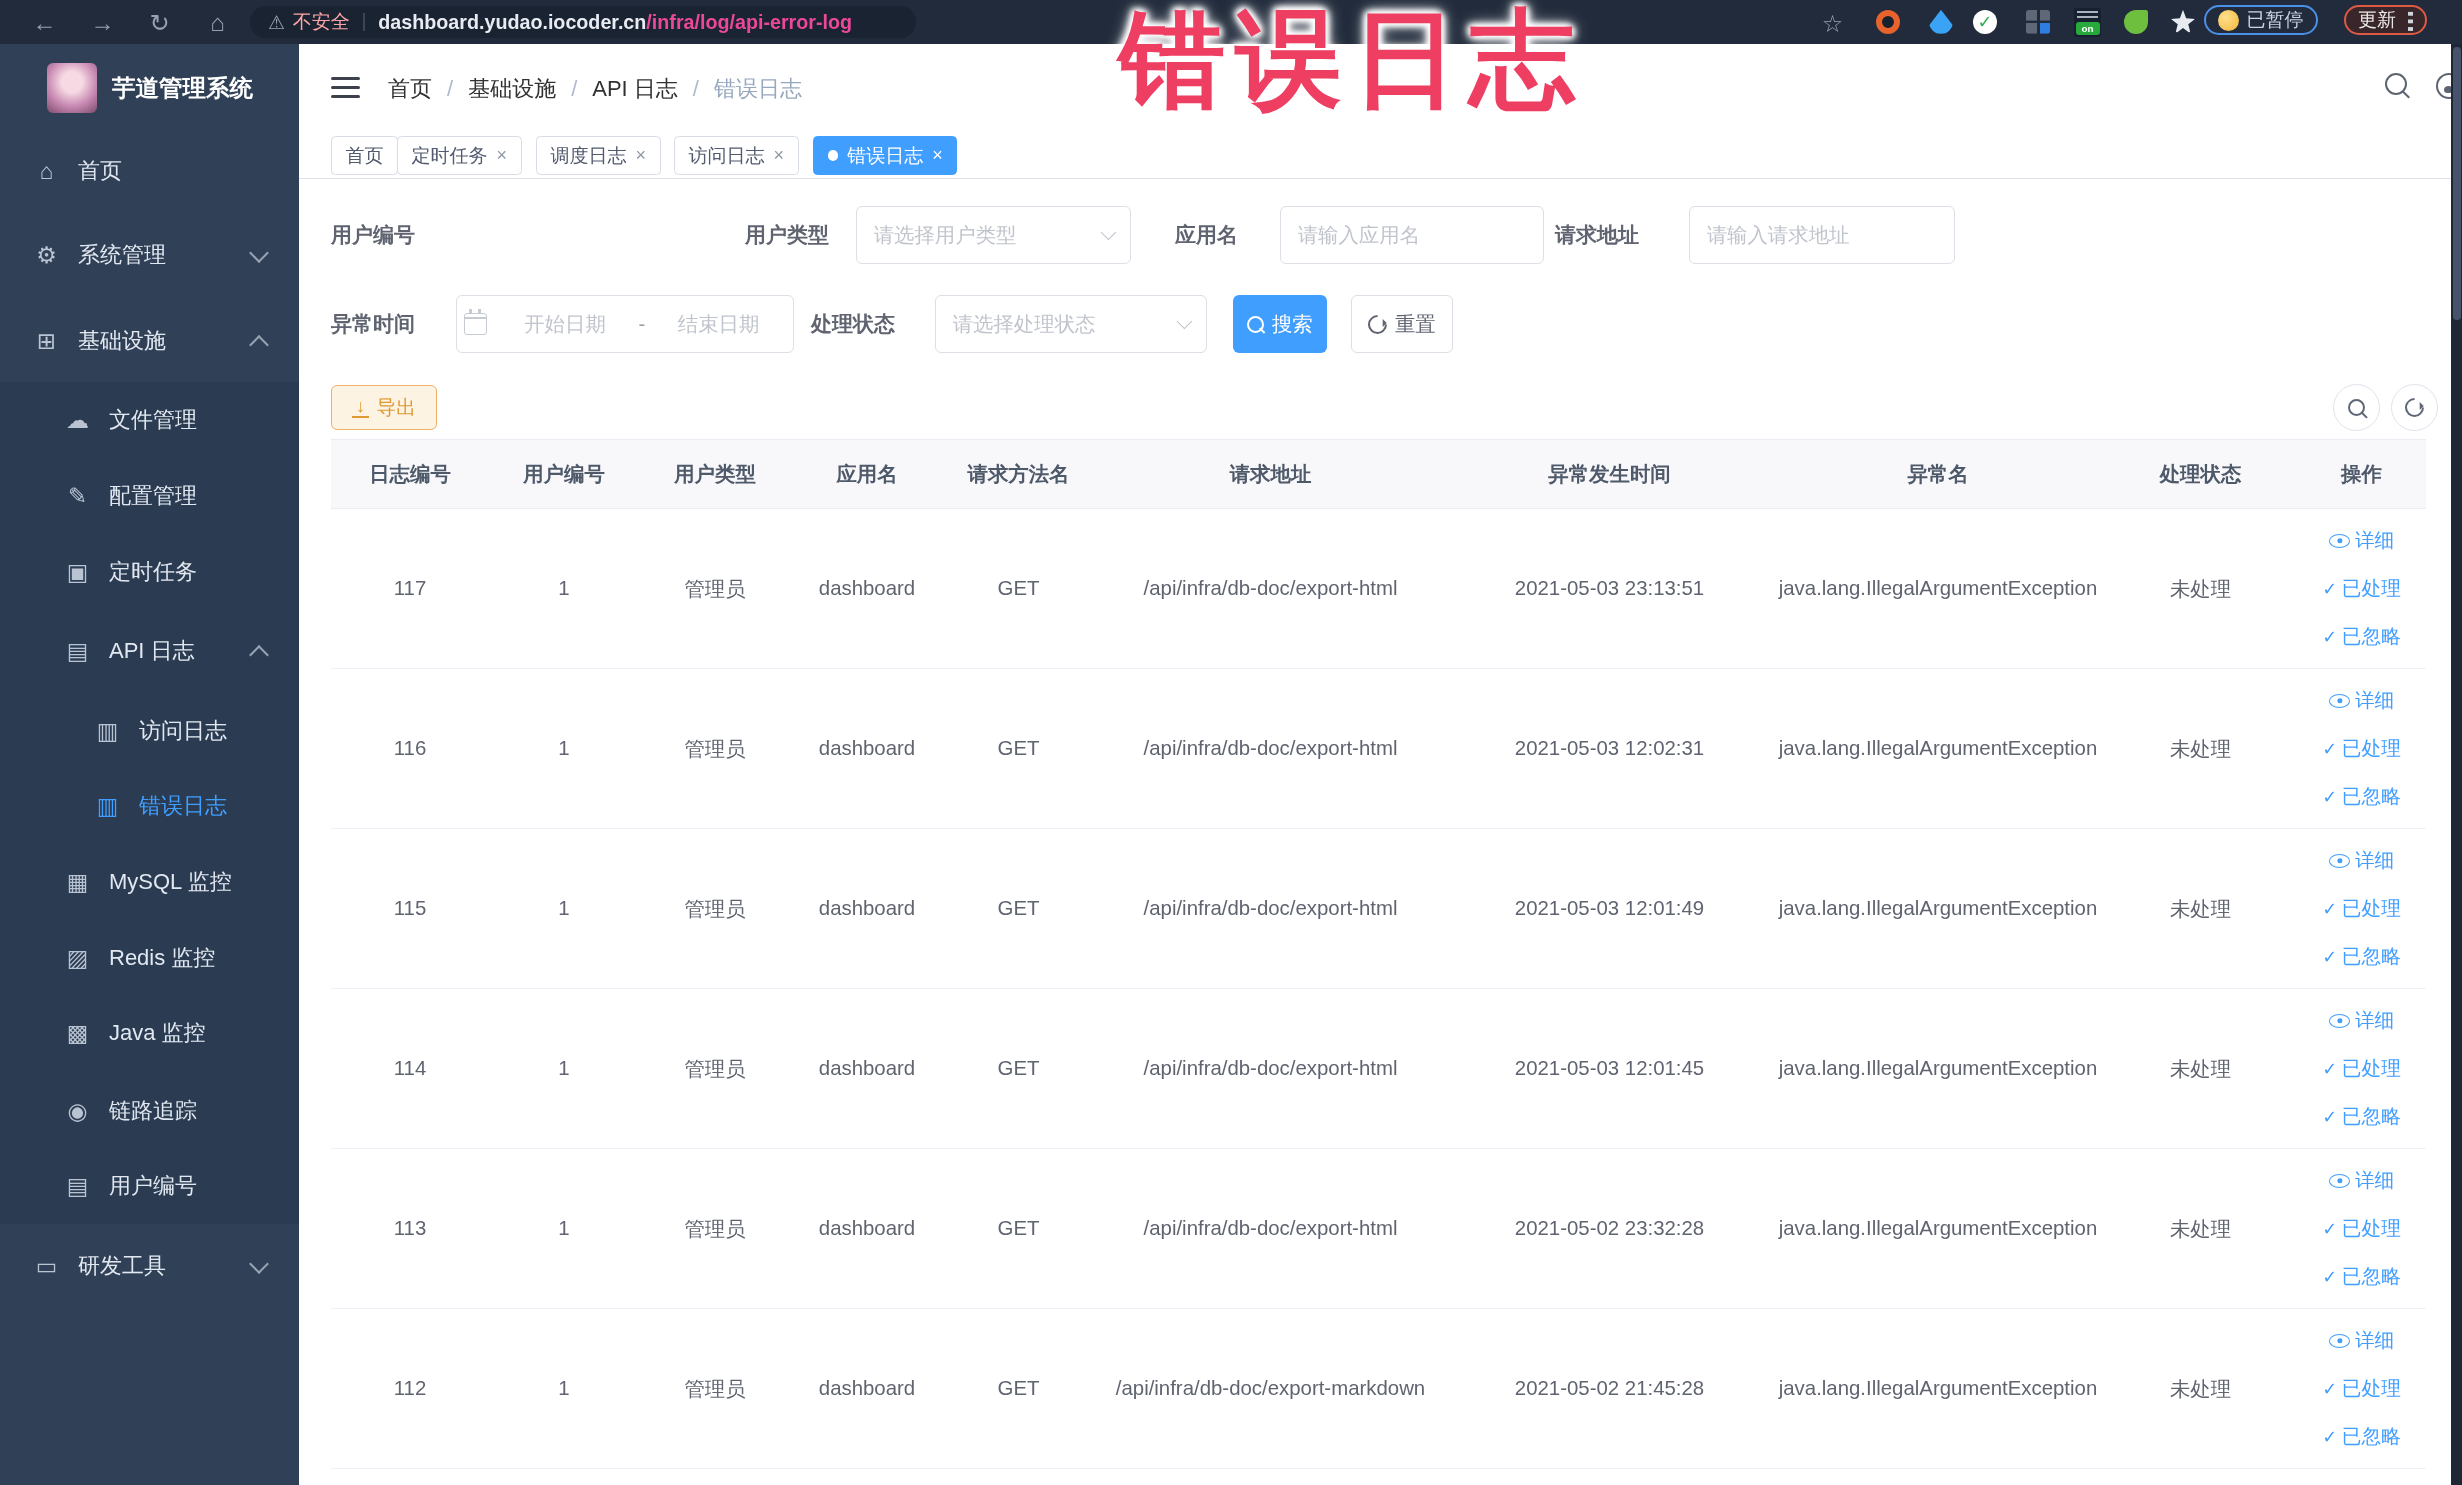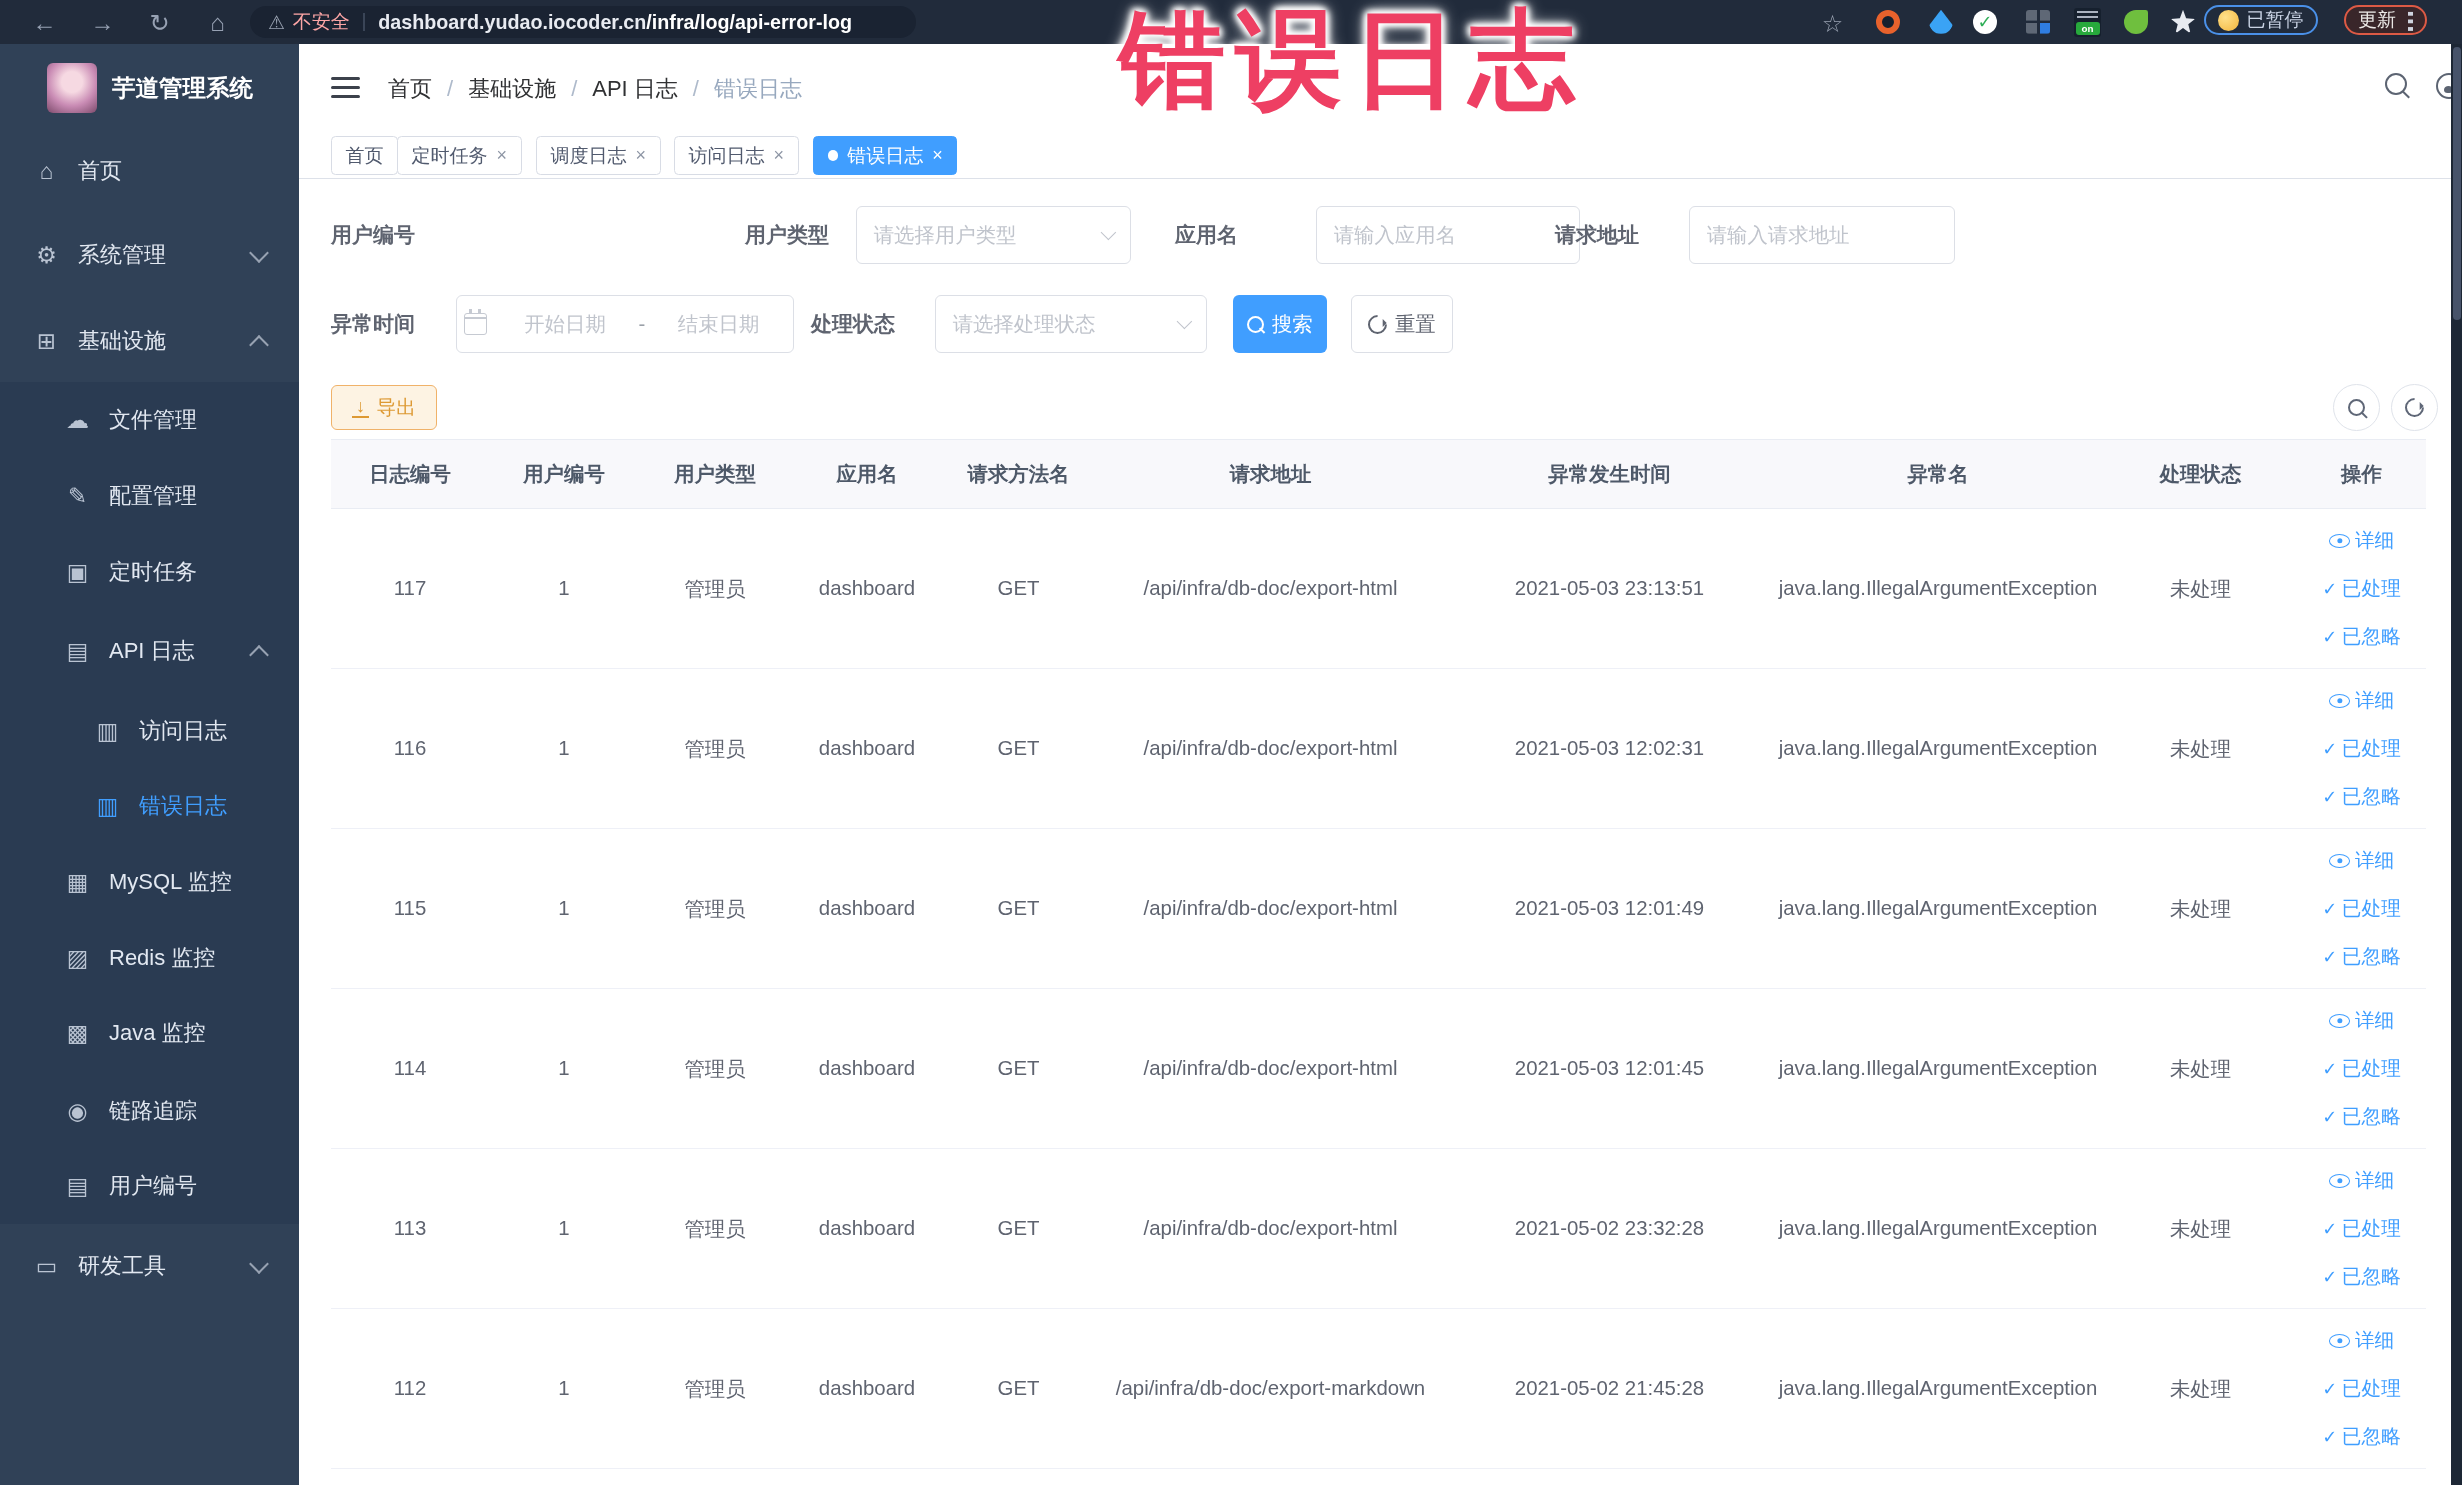--- a/index.html
+++ b/index.html
@@ -13,21 +13,21 @@
   .nv-back{left:27px}.nv-fwd{left:85px}.nv-reload{left:142px}.nv-home{left:200px}
   .nv-back::before{content:"\2190"}.nv-fwd::before{content:"\2192"}
   .nv-reload::before{content:"\21BB"}.nv-home::before{content:"\2302"}
   .addr{position:absolute;left:250px;top:6px;width:666px;height:32px;border-radius:16px;
         background:#1a2332;display:flex;align-items:center;padding:0 18px;box-sizing:border-box;}
   .warn-ic{color:#9aa3b2;font-size:19px;margin-right:7.6px}
   .warn-ic::before{content:"\26A0"}
   .insecure{color:#fca5a5;font-size:19px;}
   .addr-div{width:1.5px;height:18px;background:#3a4557;margin:0 13.6px;}
   .host{color:#e8ebf1;font-size:19.7px;font-weight:bold;}
-  .path{color:#ffffff;font-size:19.7px;font-weight:bold;}
+  .path{color:#ec4899;font-size:19.7px;font-weight:bold;}
   .star{position:absolute;left:1815px;top:6px;color:#9aa3b2;font-size:24px;}
   .star::before{content:"\2606"}
   .ext{position:absolute;top:9.8px;width:24px;height:24px;border-radius:50%;}
   .ext-ring{left:1876px;border:6px solid #e8622c;box-sizing:border-box;background:#16202e;}
   .ext-drop{left:1929px;background:#3aa3f5;clip-path:polygon(50% 0,100% 65%,78% 100%,22% 100%,0 65%);}
   .ext-check{left:1973px;background:#fff;color:#2fae57;text-align:center;line-height:24px;font-size:18px;font-weight:bold;}
   .ext-check::before{content:"\2713"}
   .ext-grid{left:2026px;border-radius:3px;background:
       linear-gradient(90deg,#5f6876 10.6px,transparent 10.6px,transparent 13.6px,#5f6876 13.6px) 0 0/24px 10.6px no-repeat,
       linear-gradient(90deg,#5f6876 10.6px,transparent 10.6px,transparent 13.6px,#2f7de1 13.6px) 0 13.6px/24px 10.6px no-repeat;}
@@ -310,21 +310,21 @@
       </div>
     </div>
 
     <span class="f-label" style="left:32px;top:162px">用户编号</span>
     <span class="f-label" style="left:446px;top:162px">用户类型</span>
     <div class="f-box f-select" style="left:557px;top:162px;width:275px">
       <span class="ph">请选择用户类型</span>
       <span class="sel-chev"></span>
     </div>
     <span class="f-label" style="left:876px;top:162px">应用名</span>
-    <input class="f-box" style="left: 981px; top: 162px; width: 264px; margin-left: 36px;" placeholder="请输入应用名">
+    <input class="f-box" style="left: 981px; top: 162px; width: 264px;" placeholder="请输入应用名">
     <span class="f-label" style="left:1256px;top:162px">请求地址</span>
     <input class="f-box" style="left: 1390px; top: 162px; width: 266px;" placeholder="请输入请求地址">
 
     <span class="f-label" style="left:32px;top:251px">异常时间</span>
     <div class="f-box dater" style="left:157px;top:251px;width:338px">
       <span class="cal"></span>
       <span class="d-start">开始日期</span>
       <span class="d-sep">-</span>
       <span class="d-end">结束日期</span>
     </div>

